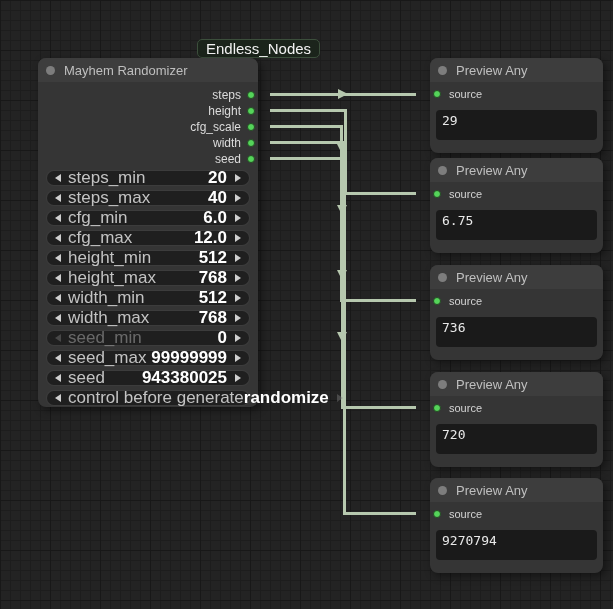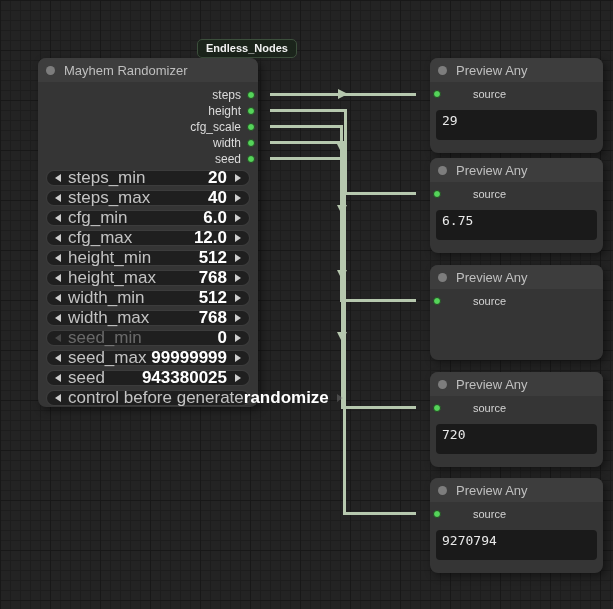--- a/index.html
+++ b/index.html
@@ -54,27 +54,27 @@
     border-left:6px solid #cfcfcf;flex:0 0 auto;}
   .wlabel{margin-left:7px;white-space:nowrap;}
   .wvalue{margin-left:auto;margin-right:8px;color:#fff;font-weight:700;white-space:nowrap;}
   .dim{opacity:.45;}
   .dim-arr-l{border-right-color:#7a7a7a;}
   .dim-arr-r{border-left-color:#7a7a7a;}
   
   #badge{
     position:absolute;left:197px;top:39px;height:17px;line-height:17px;
     background:#1b241b;border:1px solid #3c4f3c;border-radius:5px;
-    color:#f2f2f2;font-size:11px;font-weight:700;padding:0 8px;
+    color:#f2f2f2;font-size:15px;font-weight:400;padding:0 8px;
   }
   
   .preview{left:430px;width:173px;height:95px;}
   .inrow{
     position:absolute;top:28px;left:0;right:0;height:16px;
-    display:flex;align-items:center;padding-left:3px;color:#d4d4d4;font-size:11px;gap:24px;
+    display:flex;align-items:center;padding-left:3px;color:#d4d4d4;font-size:11px;
   }
   .inrow .slot-dot{margin-left:0;margin-right:8px;}
   .valuebox{
     position:absolute;left:6px;right:6px;top:52px;height:30px;
     background:#1a1a1a;border-radius:4px;box-sizing:border-box;
     padding:3px 6px;color:#e9e9e9;font-size:13px;
     font-family:"DejaVu Sans Mono",monospace;overflow:hidden;
   }
   
   .wire{position:absolute;background:#b6c8ae;}
@@ -245,20 +245,21 @@
 
   <div class="node preview" style="top:265px;">
     <div class="title">
       <span class="collapse-dot"></span>
       <span>Preview Any</span>
     </div>
     <div class="inrow">
       <span class="slot-dot"></span>
       <span>source</span>
     </div>
+    <div class="valuebox">736</div>
   </div>
 
   <div class="node preview" style="top:372px;">
     <div class="title">
       <span class="collapse-dot"></span>
       <span>Preview Any</span>
     </div>
     <div class="inrow">
       <span class="slot-dot"></span>
       <span>source</span>

